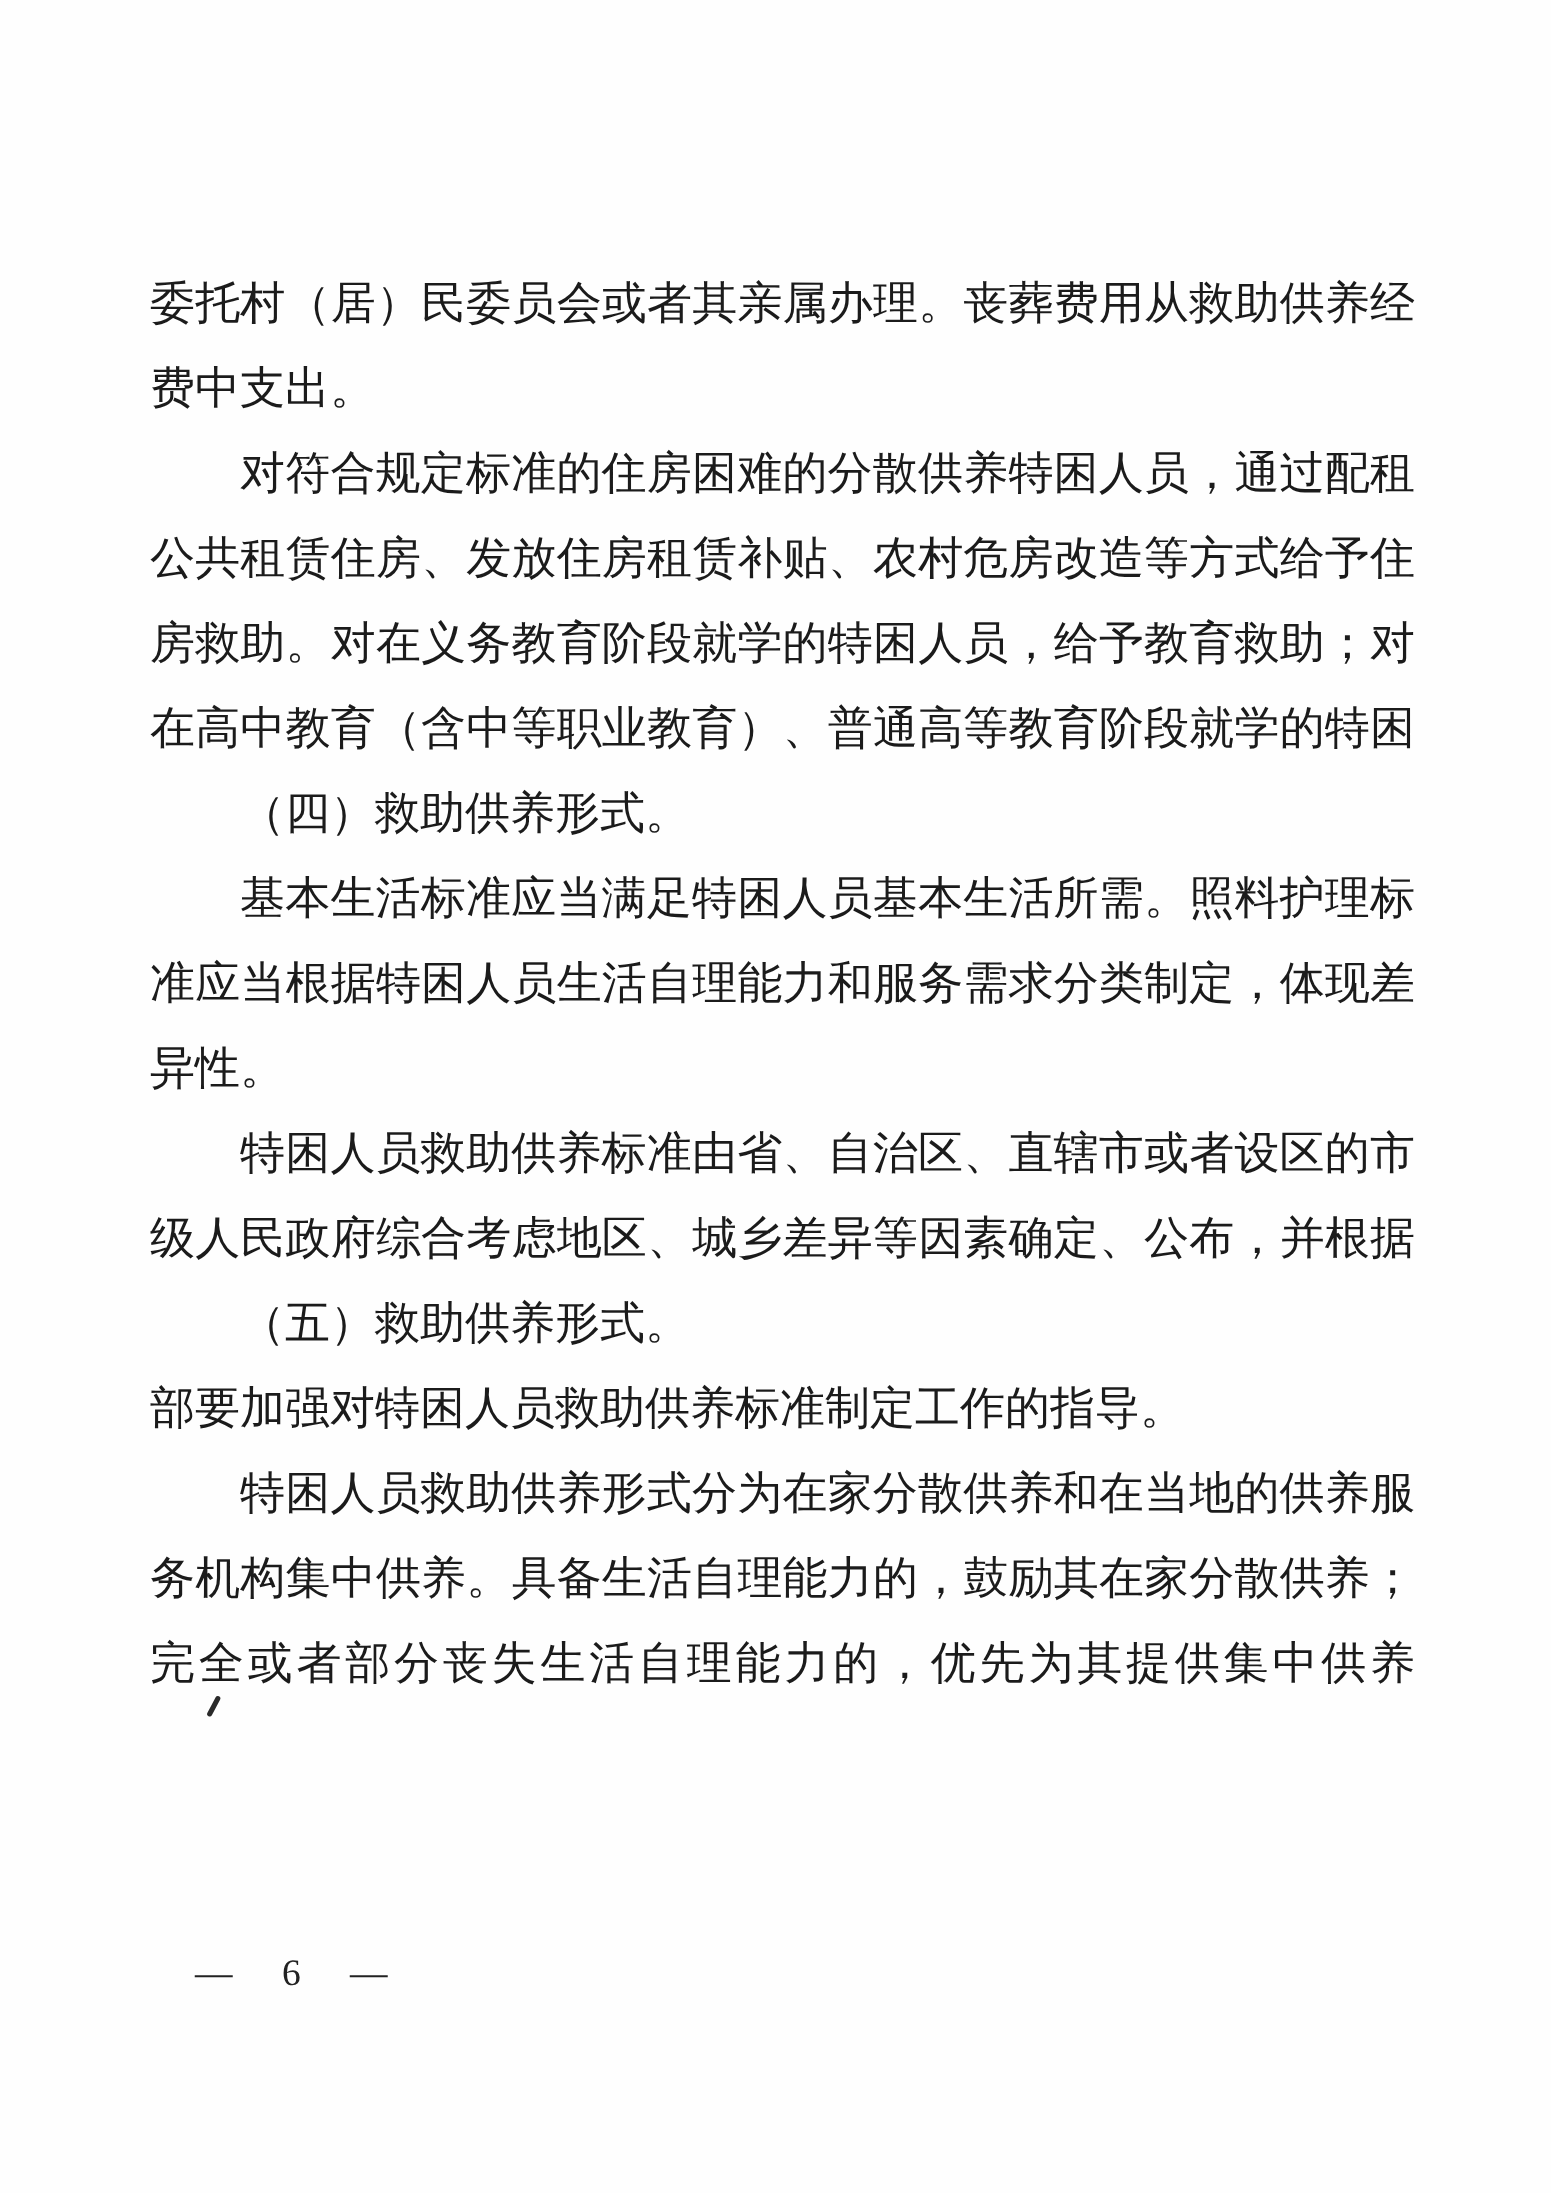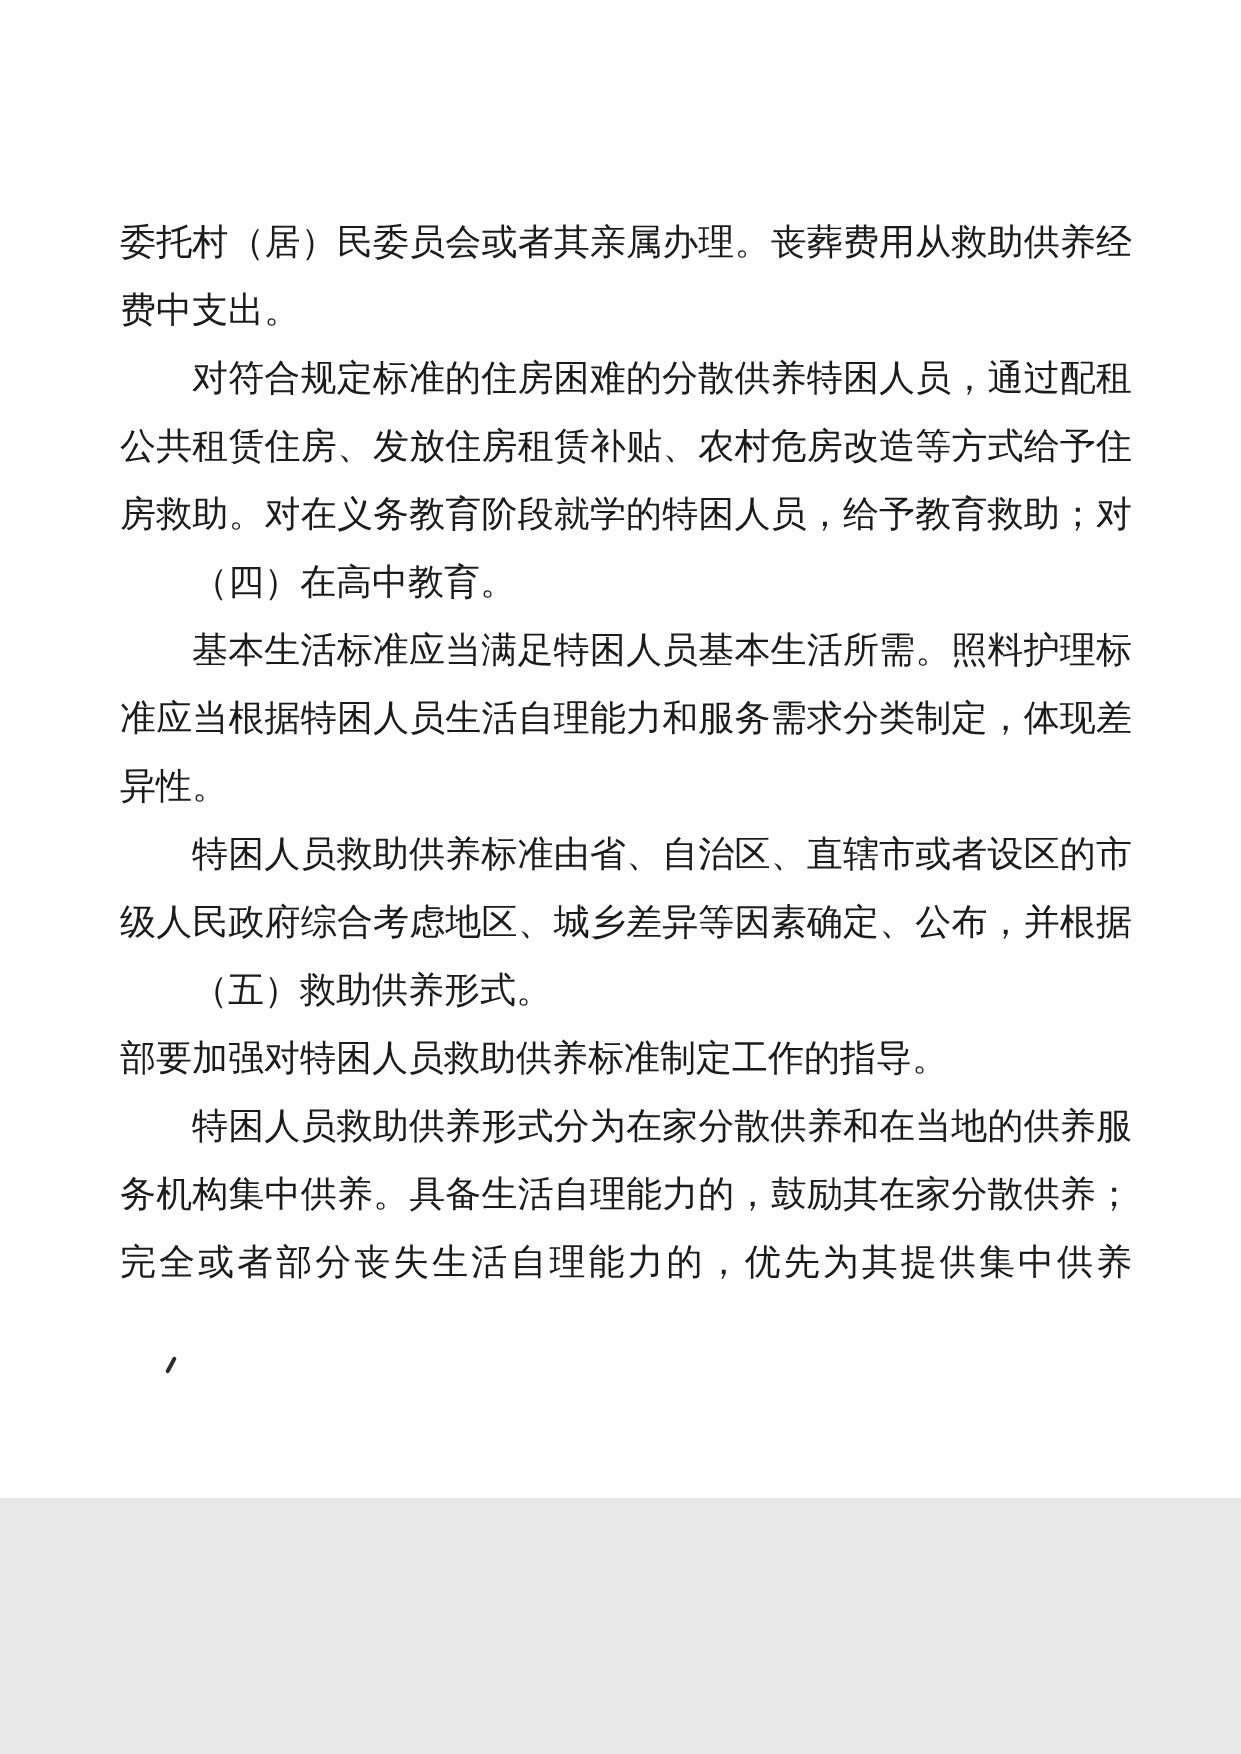--- a/index.html
+++ b/index.html
@@ -3,21 +3,21 @@
 <meta charset="utf-8">
 <style>
   html, body {
     margin: 0;
     padding: 0;
     background: #e8e8e8;
   }
   .page {
     position: relative;
     width: 1241px;
-    height: 1498px;
+    height: 1754px;
     margin: 0 auto;
     background: #fefefe;
     overflow: hidden;
     font-family: "Liberation Serif", "DejaVu Serif", serif;
     color: #1b1b1b;
   }
   .content {
     position: absolute;
     left: 120px;
     top: 208px;
@@ -70,23 +70,24 @@
       <div class="line fill">委托村（居）民委员会或者其亲属办理。丧葬费用从救助供养经</div>
 
       <div class="line">费中支出。</div>
 
       <div class="line indent fill">对符合规定标准的住房困难的分散供养特困人员，通过配租</div>
 
       <div class="line fill">公共租赁住房、发放住房租赁补贴、农村危房改造等方式给予住</div>
 
       <div class="line fill">房救助。对在义务教育阶段就学的特困人员，给予教育救助；对</div>
 
+      <div class="line fill">在高中教育（含中等职业教育）、普通高等教育阶段就学的特困</div>
 
 
-      <div class="line indent">（四）在高中教育。</div>
+      <div class="line indent">（四）救助供养形式。</div>
 
 
       <div class="line indent fill">基本生活标准应当满足特困人员基本生活所需。照料护理标</div>
 
       <div class="line fill">准应当根据特困人员生活自理能力和服务需求分类制定，体现差</div>
 
       <div class="line">异性。</div>
 
       <div class="line indent fill">特困人员救助供养标准由省、自治区、直辖市或者设区的市</div>
 

